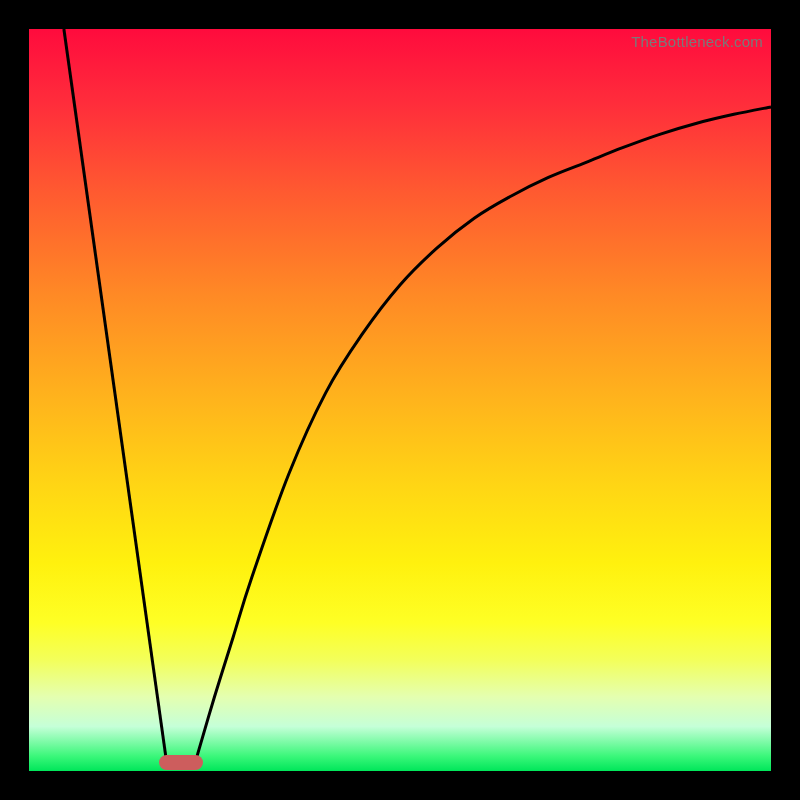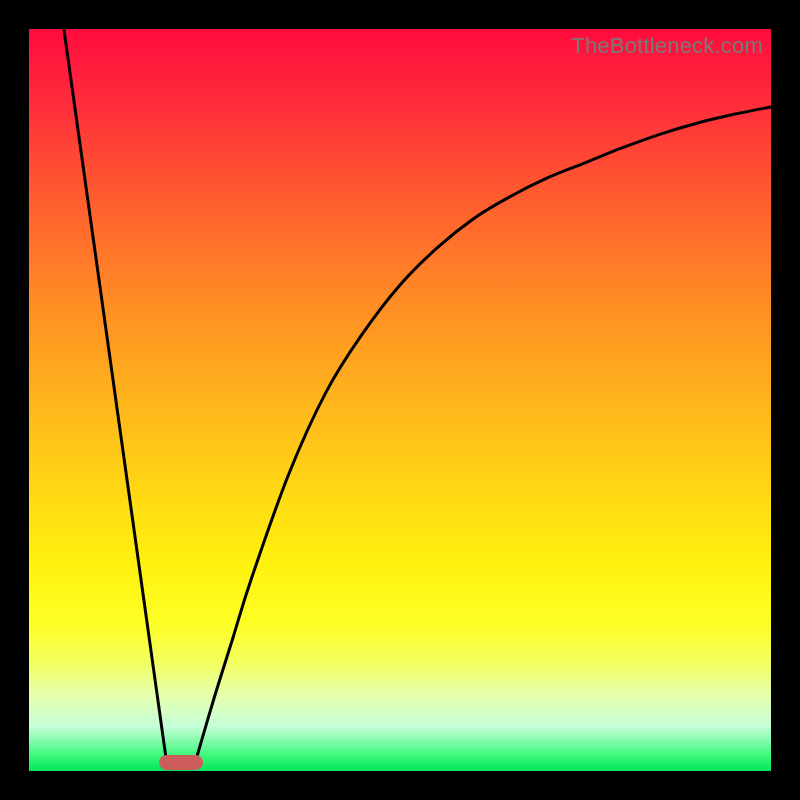--- a/index.html
+++ b/index.html
@@ -38,21 +38,21 @@
       #c5ffd8 94%,
       #3bf77a 98%,
       #00e65a 100%
     );
   }
   .watermark {
     position: absolute;
     top: 4px;
     right: 8px;
     color: #7a7a7a;
-    font-size: 22px;
+    font-size: 15px;
     font-weight: 400;
     letter-spacing: 0.2px;
     user-select: none;
   }
   svg.curves {
     position: absolute;
     left: 0;
     top: 0;
     width: 742px;
     height: 742px;

